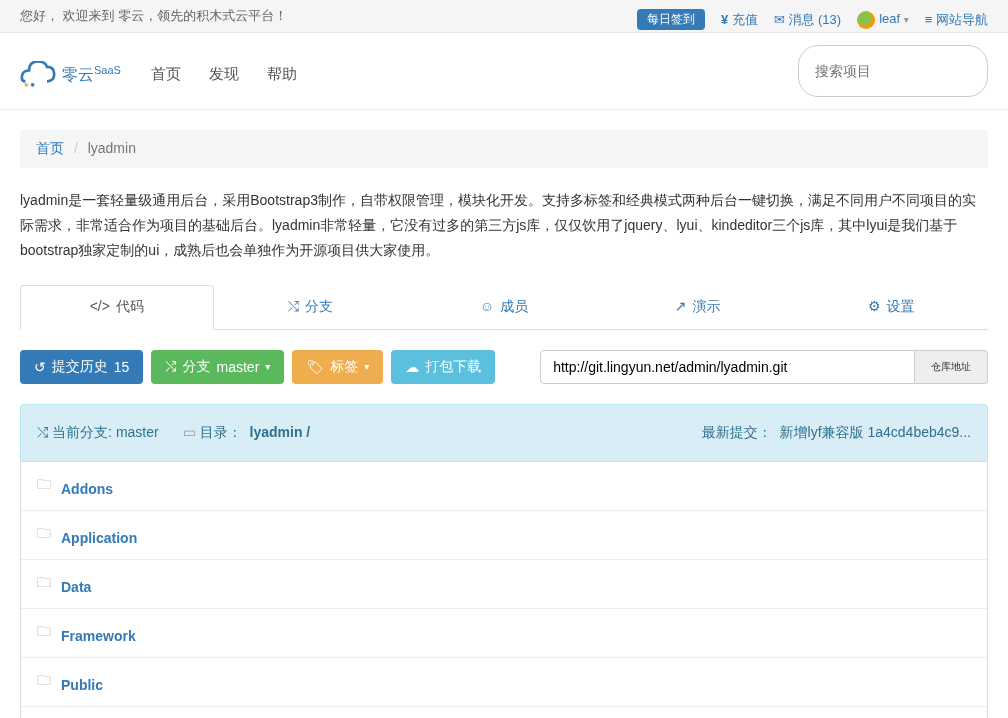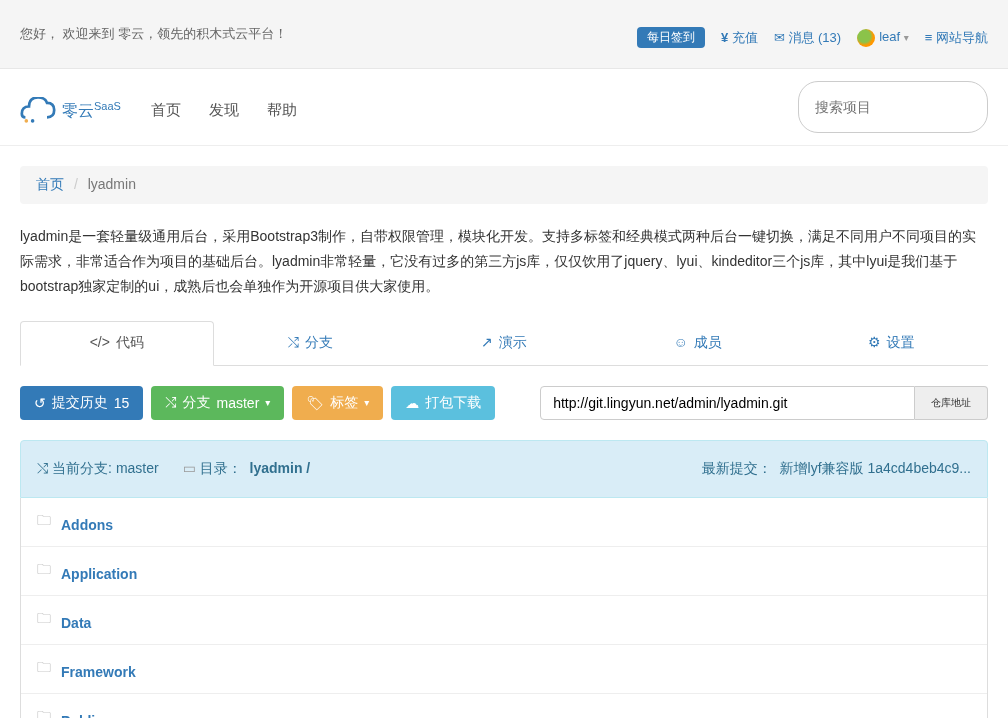--- a/index.html
+++ b/index.html
@@ -1,19 +1,19 @@
 <!DOCTYPE html>
 <html><head>
 <meta charset="utf-8">
 <style>
 * { box-sizing: border-box; margin: 0; padding: 0; }
 body { font-family: "Helvetica Neue", Arial, "Microsoft YaHei", sans-serif; font-size: 14px; color: #333; background: #fff; }
 a { text-decoration: none; color: #337ab7; margin-top: 7px; }
 
-.topbar { background: #f5f5f5; border-bottom: 1px solid #e7e7e7; padding: 20px 20px; display: flex; justify-content: space-between; align-items: center; font-size: 13px; color: #666; }
+.topbar { background: #f5f5f5; border-bottom: 1px solid #e7e7e7; padding: 2px 20px; display: flex; justify-content: space-between; align-items: center; font-size: 13px; color: #666; }
 .topbar-right { display: flex; align-items: center; gap: 16px; }
 .checkin-btn { background: #337ab7; color: #fff; padding: 2px 10px; border-radius: 4px; font-size: 12px; }
 .avatar { width: 18px; height: 18px; border-radius: 50%; background: radial-gradient(circle at 40% 40%, #8bc34a 40%, #ff9800 60%); display: inline-block; vertical-align: middle; margin-right: 4px; }
 .chevron { font-size: 10px; color: #999; }
 
 .navbar { padding: 12px 20px; display: flex; align-items: center; justify-content: space-between; border-bottom: 1px solid #eee; }
 .navbar-left { display: flex; align-items: center; gap: 30px; text-align: center; }
 .logo { display: flex; align-items: center; gap: 6px; }
 .logo-icon { width: 36px; height: 28px; }
 .logo-text { color: #337ab7; font-size: 16px; }
@@ -95,22 +95,22 @@
     <a>首页</a>
     <span style="margin:0 6px;color:#ccc">/</span>
     <span>lyadmin</span>
   </div>
 
   <p class="description">lyadmin是一套轻量级通用后台，采用Bootstrap3制作，自带权限管理，模块化开发。支持多标签和经典模式两种后台一键切换，满足不同用户不同项目的实际需求，非常适合作为项目的基础后台。lyadmin非常轻量，它没有过多的第三方js库，仅仅饮用了jquery、lyui、kindeditor三个js库，其中lyui是我们基于bootstrap独家定制的ui，成熟后也会单独作为开源项目供大家使用。</p>
 
   <div class="tabs">
     <div class="tab active"><span class="tab-icon">&lt;/&gt;</span><span>代码</span></div>
     <div class="tab"><span class="tab-icon">⤭</span><span>分支</span></div>
+    <div class="tab"><span class="tab-icon">☺</span><span>成员</span></div>
     <div class="tab"><span class="tab-icon">↗</span><span>演示</span></div>
-    <div class="tab"><span class="tab-icon">☺</span><span>成员</span></div>
     <div class="tab"><span class="tab-icon">⚙</span><span>设置</span></div>
   </div>
 
   <div class="toolbar">
     <div class="toolbar-left">
       <button class="btn btn-blue">
           <span>↺</span> 
           <span>提交历史</span> 
           <span>15</span>
         </button>

